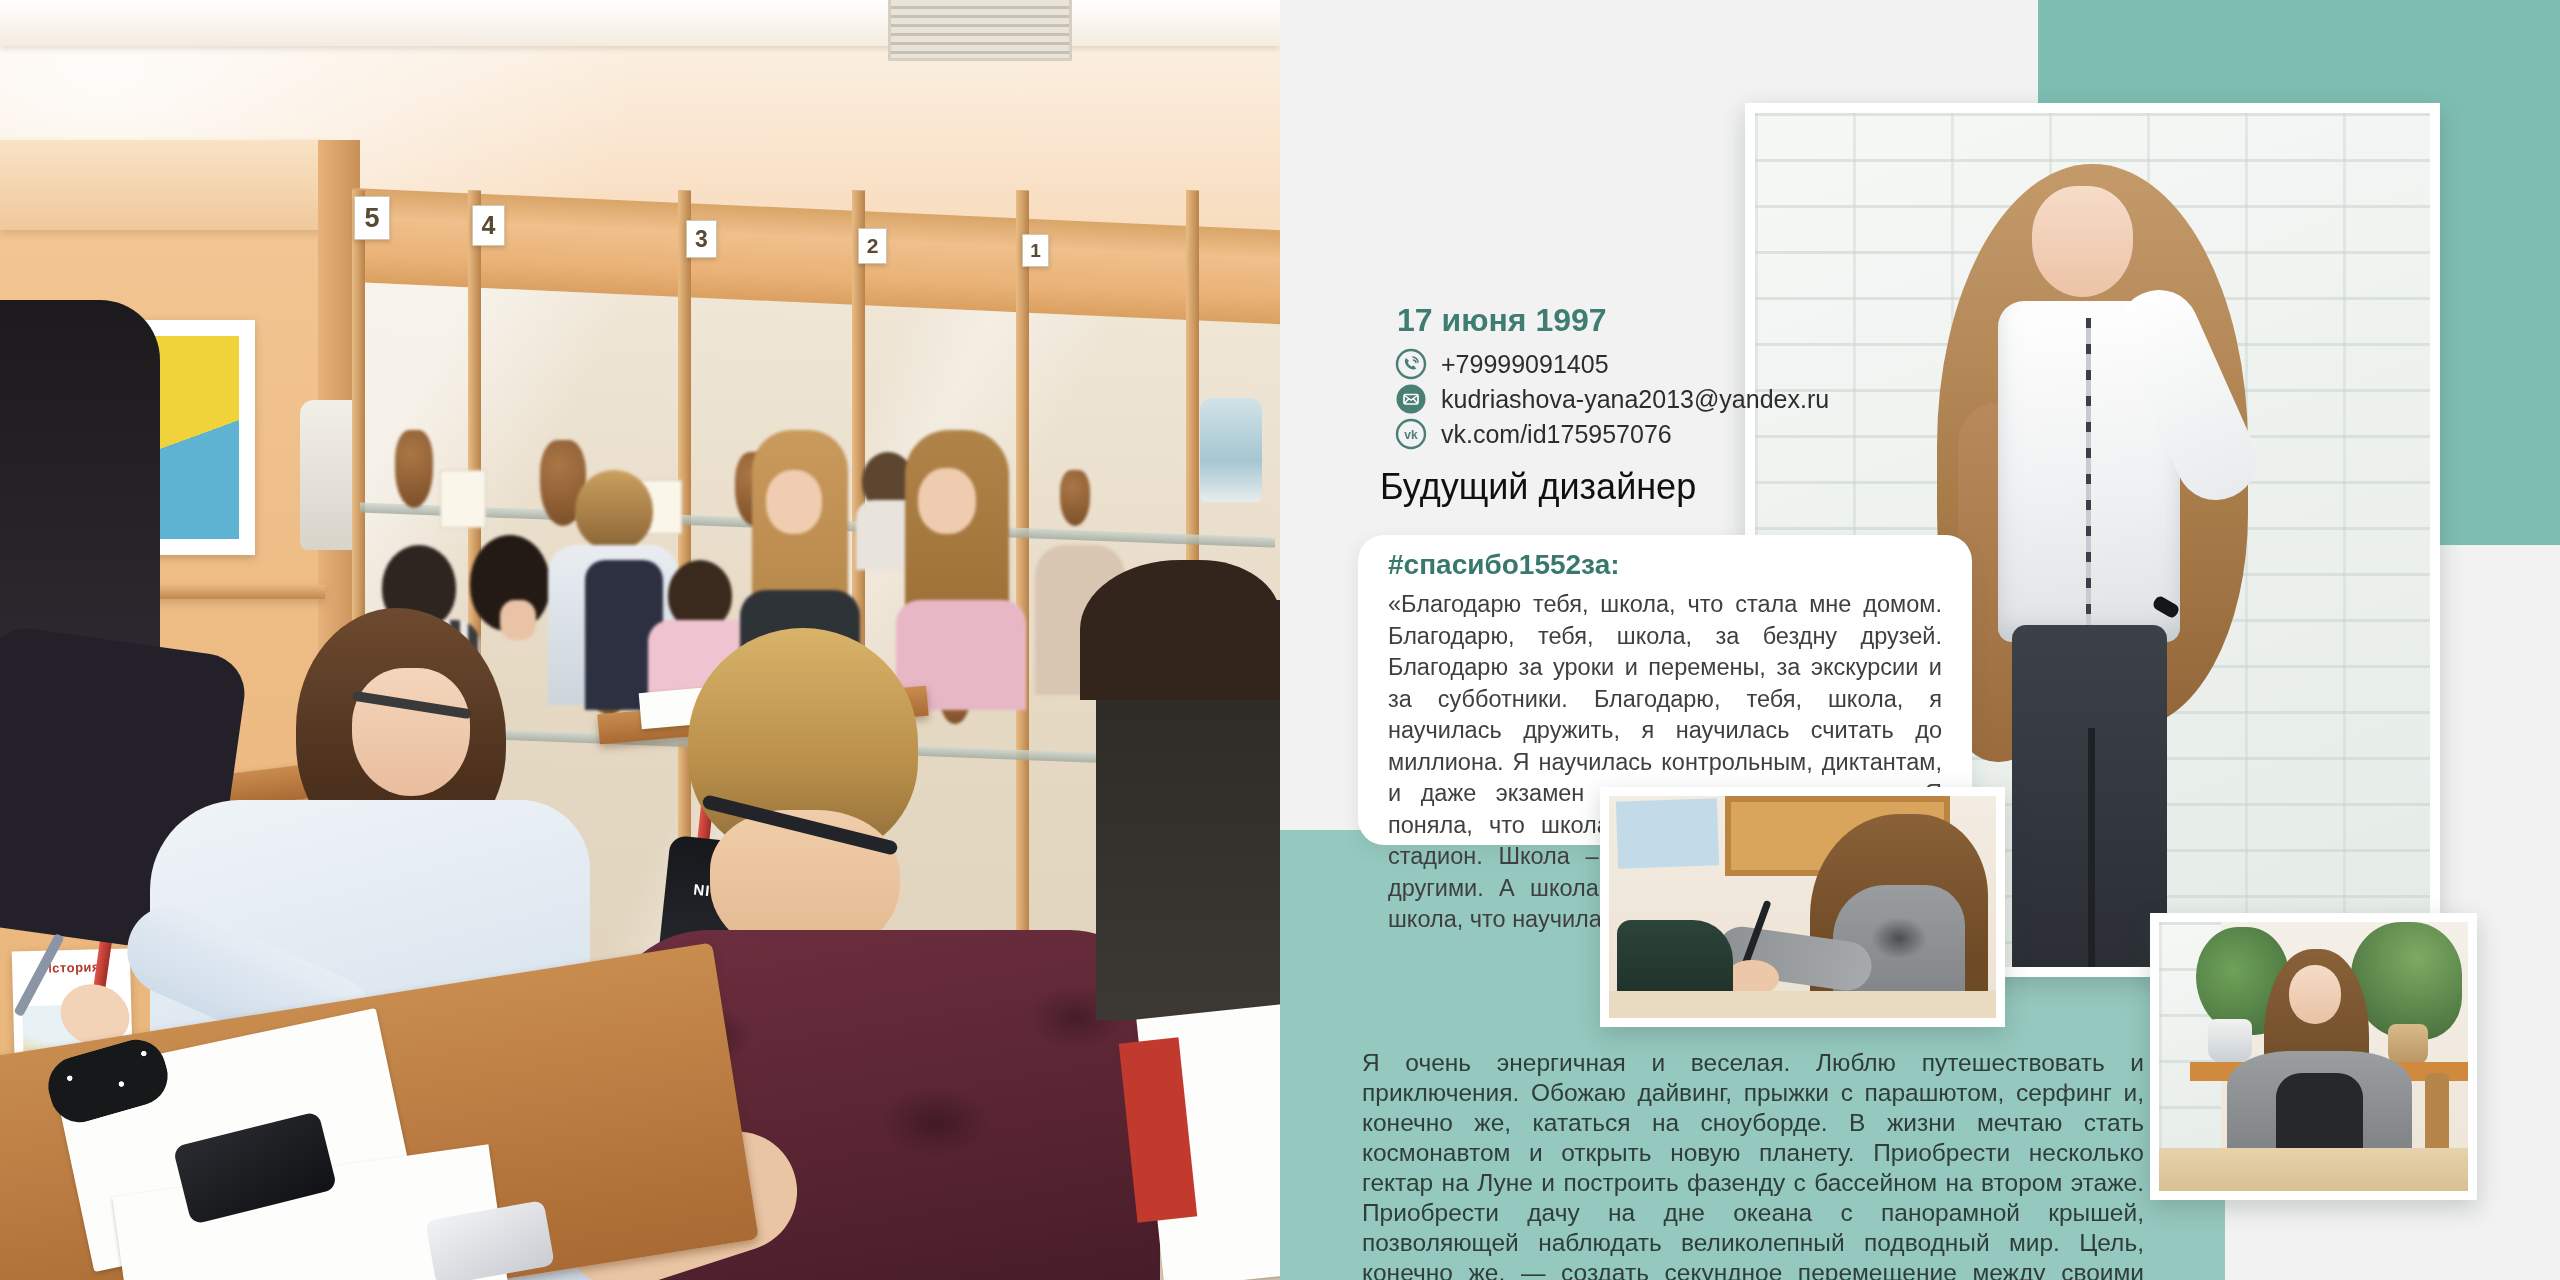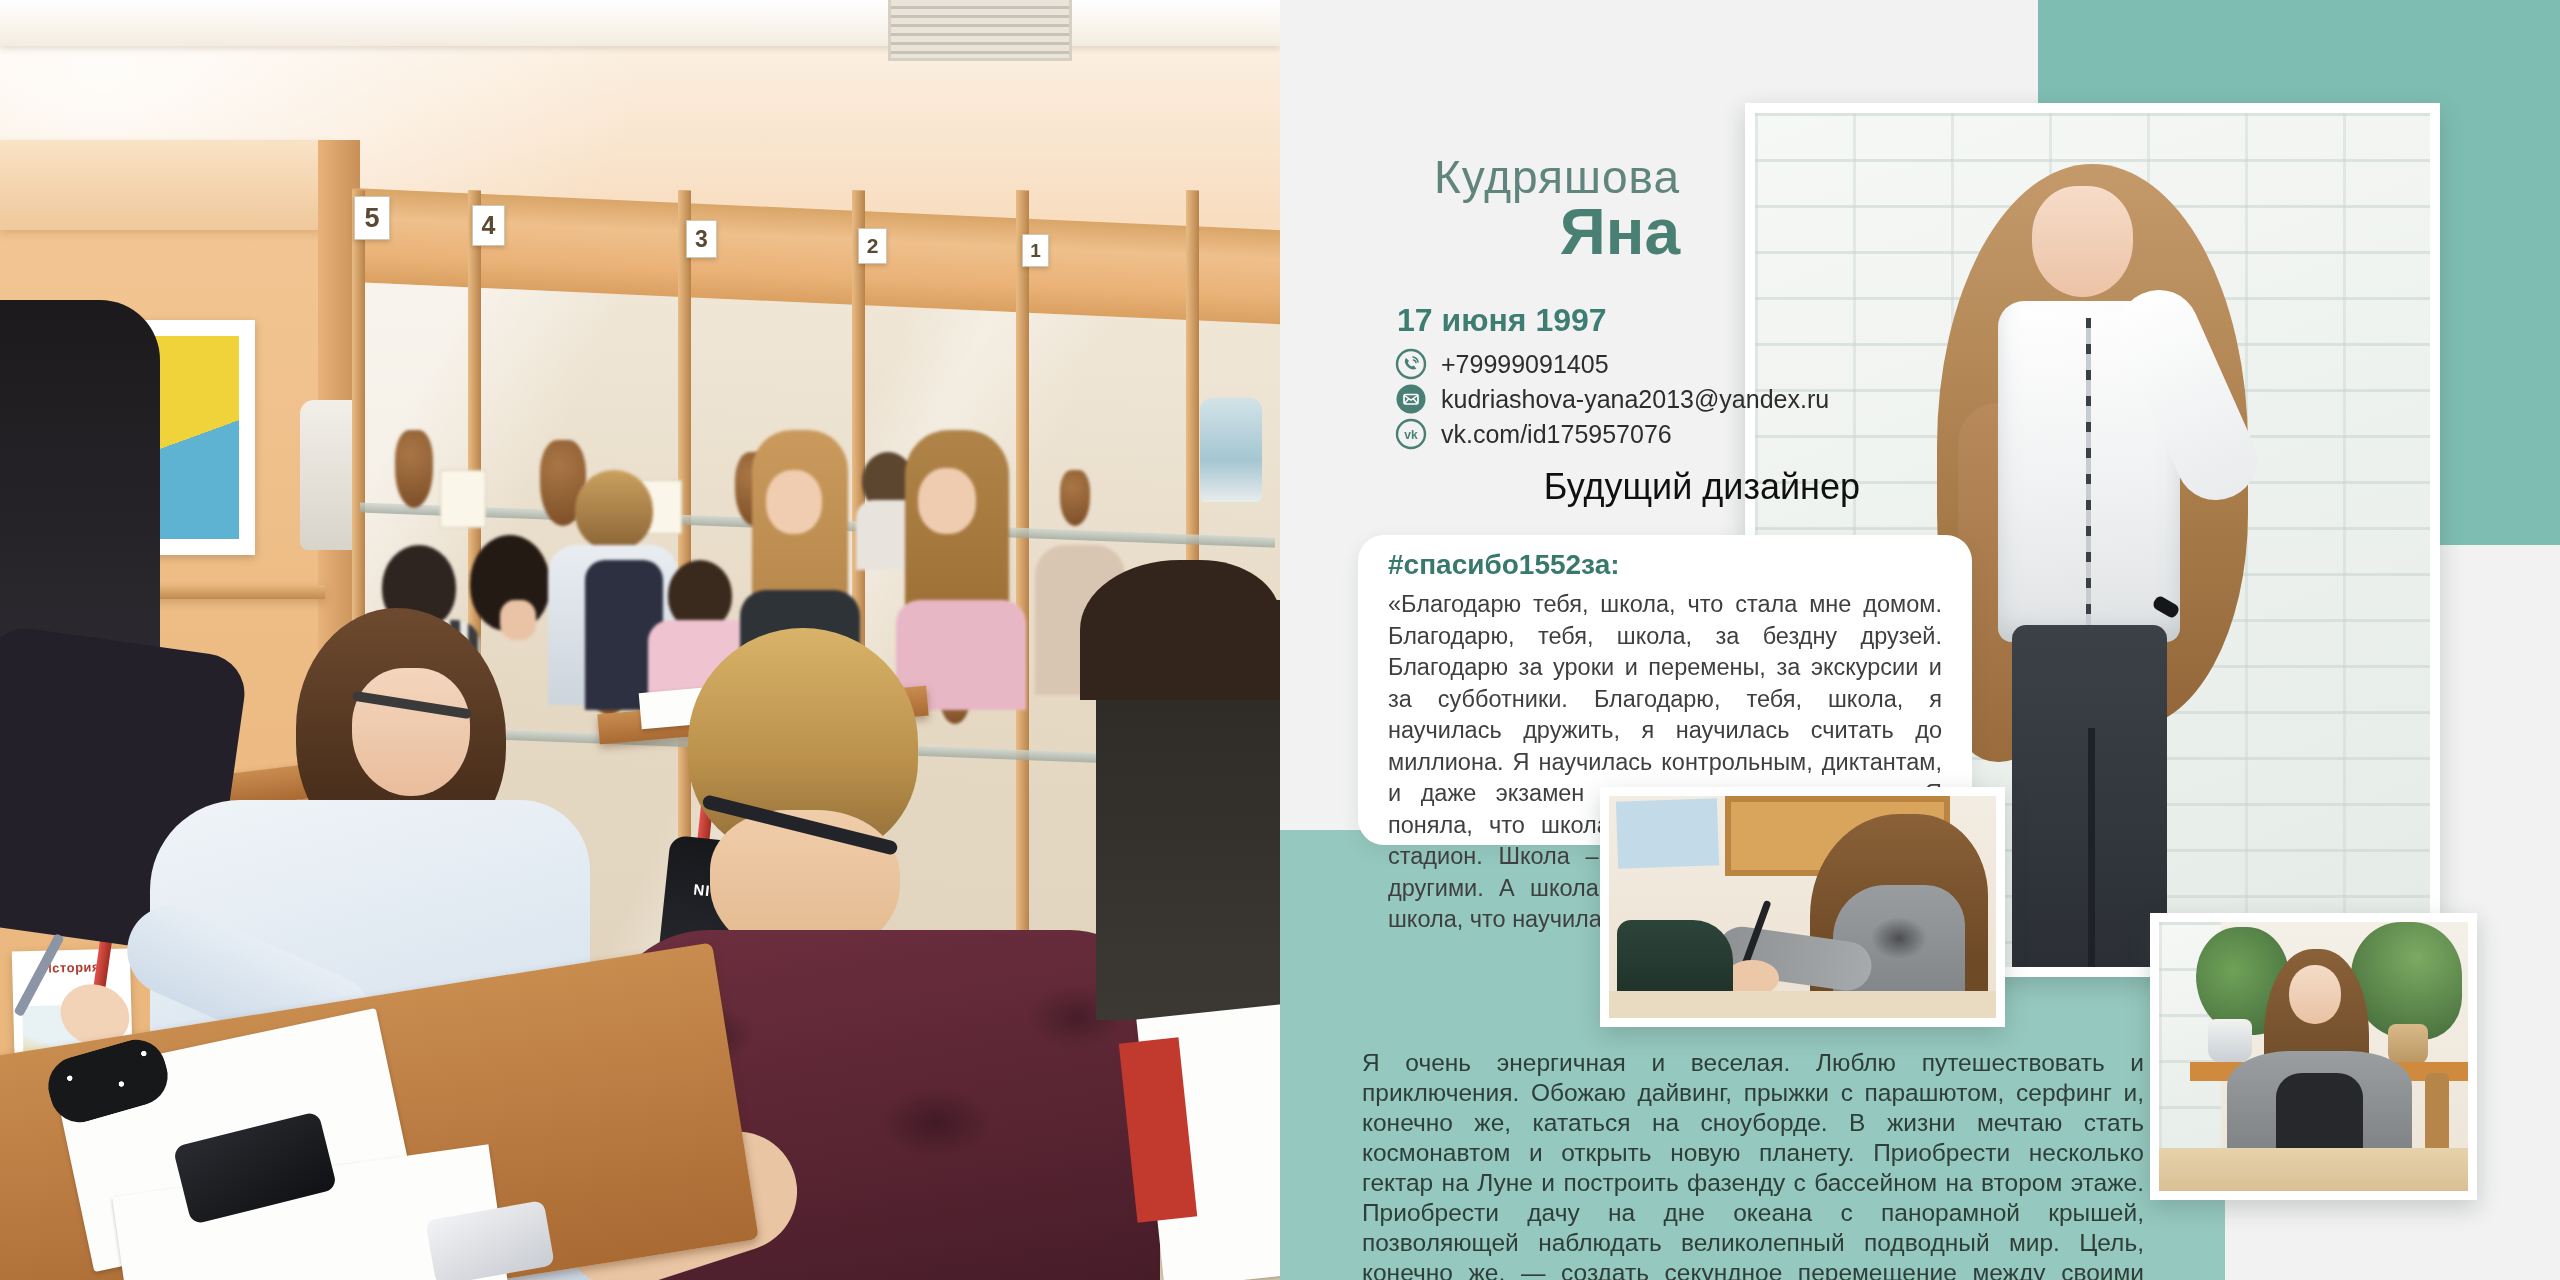--- a/index.html
+++ b/index.html
@@ -247,24 +247,20 @@
         <div class="a" style="left:41%;top:8.5%;width:15%;height:13%;background:linear-gradient(180deg,#f6dcc9,#ecc3a6);border-radius:48% 48% 54% 54%;"></div>
         <div class="a" style="left:36%;top:22%;width:27%;height:40%;background:linear-gradient(175deg,#ffffff,#f0f1f2 55%,#dfe2e4);border-radius:26px 26px 14px 14px;box-shadow:inset 0 -14px 22px rgba(150,160,165,.35);"></div>
         <div class="a" style="left:49%;top:24%;width:5px;height:36%;background:repeating-linear-gradient(180deg,#3a3f48 0 10px,#c8ccd0 10px 26px);"></div>
         <div class="a" style="left:58%;top:20%;width:12%;height:26%;background:linear-gradient(180deg,#ffffff,#e9ebec);border-radius:40px;transform:rotate(-24deg);"></div>
         <div class="a" style="left:38%;top:60%;width:23%;height:40%;background:linear-gradient(180deg,#3c4148,#2b2f35);border-radius:14px 14px 0 0;"></div>
         <div class="a" style="left:49.4%;top:72%;width:7px;height:28%;background:#1e2126;"></div>
         <div class="a" style="left:59%;top:57%;width:26px;height:14px;background:#15161a;border-radius:6px;transform:rotate(30deg);"></div>
       </div>
     </figure>
 
-    <header class="a" style="left:120px;top:150px;width:280px;text-align:right;">
-      <div class="name-surname">Кудряшова</div>
-      <div class="name-given">Яна</div>
-    </header>
 
     <div class="a dob" style="left:117px;top:302px;">17 июня 1997</div>
 
     <div>
       <div class="contact-row" style="top:348px;">
         <svg width="32" height="32" viewBox="0 0 32 32">
           <circle cx="16" cy="16" r="14" fill="none" stroke="#4a7f75" stroke-width="2.4"></circle>
           <path d="M11 10 c-2 2.5 -1.2 6 1.6 8.8 c2.8 2.8 6.3 3.6 8.8 1.6 l-2.8 -2.9 l-2 1 c-1.6 -.6 -3.1 -2.1 -3.7 -3.7 l1 -2 z" fill="#4a7f75"></path>
           <path d="M18 9 a6 6 0 0 1 5 5 M18.5 12 a3.5 3.5 0 0 1 2.5 2.5" fill="none" stroke="#4a7f75" stroke-width="1.6" stroke-linecap="round"></path>
         </svg>
@@ -280,21 +276,21 @@
       </div>
       <div class="contact-row" style="top:418px;">
         <svg width="32" height="32" viewBox="0 0 32 32">
           <circle cx="16" cy="16" r="14" fill="none" stroke="#4a7f75" stroke-width="2.4"></circle>
           <text x="16" y="20.5" text-anchor="middle" font-family="Liberation Sans, sans-serif" font-size="12" font-weight="bold" fill="#4a7f75">vk</text>
         </svg>
         <span class="contact-val">vk.com/id175957076</span>
       </div>
     </div>
 
-    <div class="a future" style="left:100px;top:466px;width:480px;text-align:right;">Будущий дизайнер</div>
+    <div class="a future" style="left:100px;top:466px;width:480px;text-align:left;">Будущий дизайнер</div>
 
     <div class="a quote-box" style="left:78px;top:535px;width:614px;height:310px;">
       <div class="hashtag" style="position:absolute;left:30px;top:14px;">#спасибо1552за:</div>
       <p class="quote" style="position:absolute;left:30px;top:54px;width:554px;">«Благодарю тебя, школа, что стала мне домом. Благодарю, тебя, школа, за бездну друзей. Благодарю за уроки и перемены, за экскурсии и за субботники. Благодарю, тебя, школа, я научилась дружить, я научилась считать до миллиона. Я научилась контрольным, диктантам, и даже экзамен мне не страшен теперь. Я поняла, что школа не здание, не класс и не стадион. Школа – вся жизнь. Предметы будут другими. А школа останется. Благодарю, тебя, школа, что научила меня жить».</p>
     </div>
 
     <figure class="a frame" style="left:320px;top:787px;width:405px;height:240px;margin:0;">
       <div class="photo-inner" style="left:9px;top:9px;right:9px;bottom:9px;background:linear-gradient(180deg,#f3ece2,#ece2d2);">
         <div class="a" style="left:30%;top:0;width:58%;height:36%;background:#d9a45c;border:6px solid #bb8440;box-sizing:border-box;"></div>
         <div class="a" style="left:2%;top:2%;width:26%;height:30%;background:#c3dbe8;transform:rotate(-2deg);"></div>

